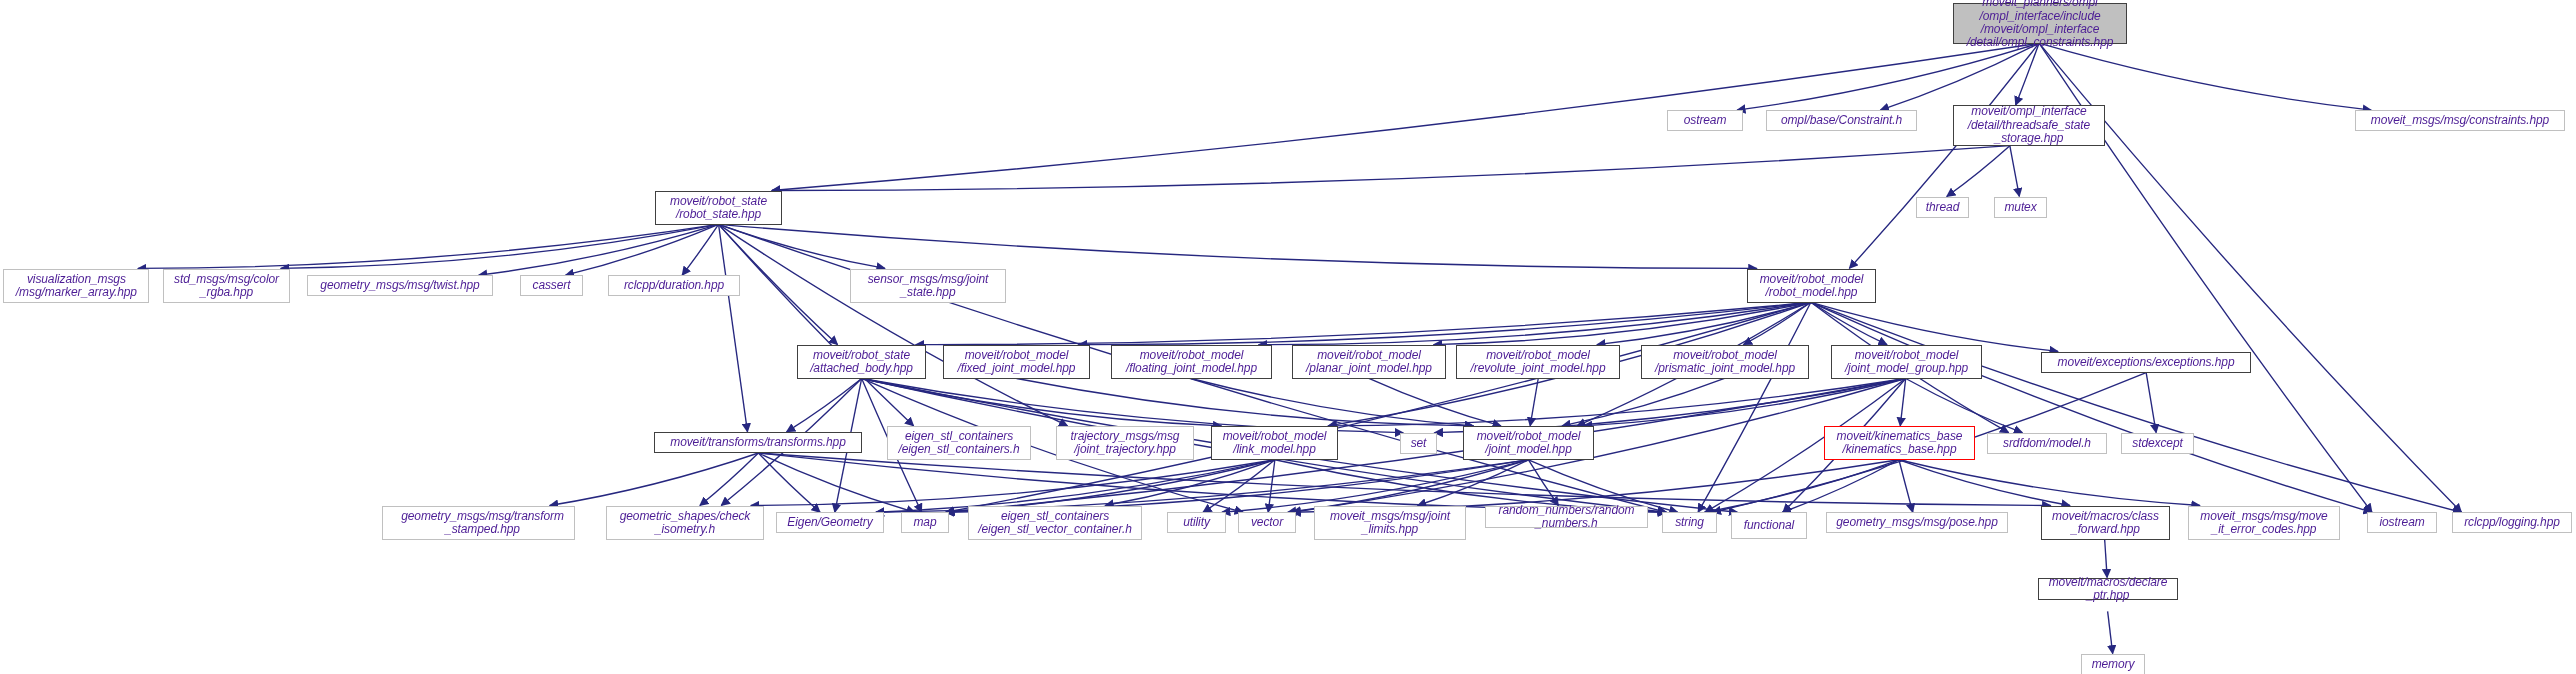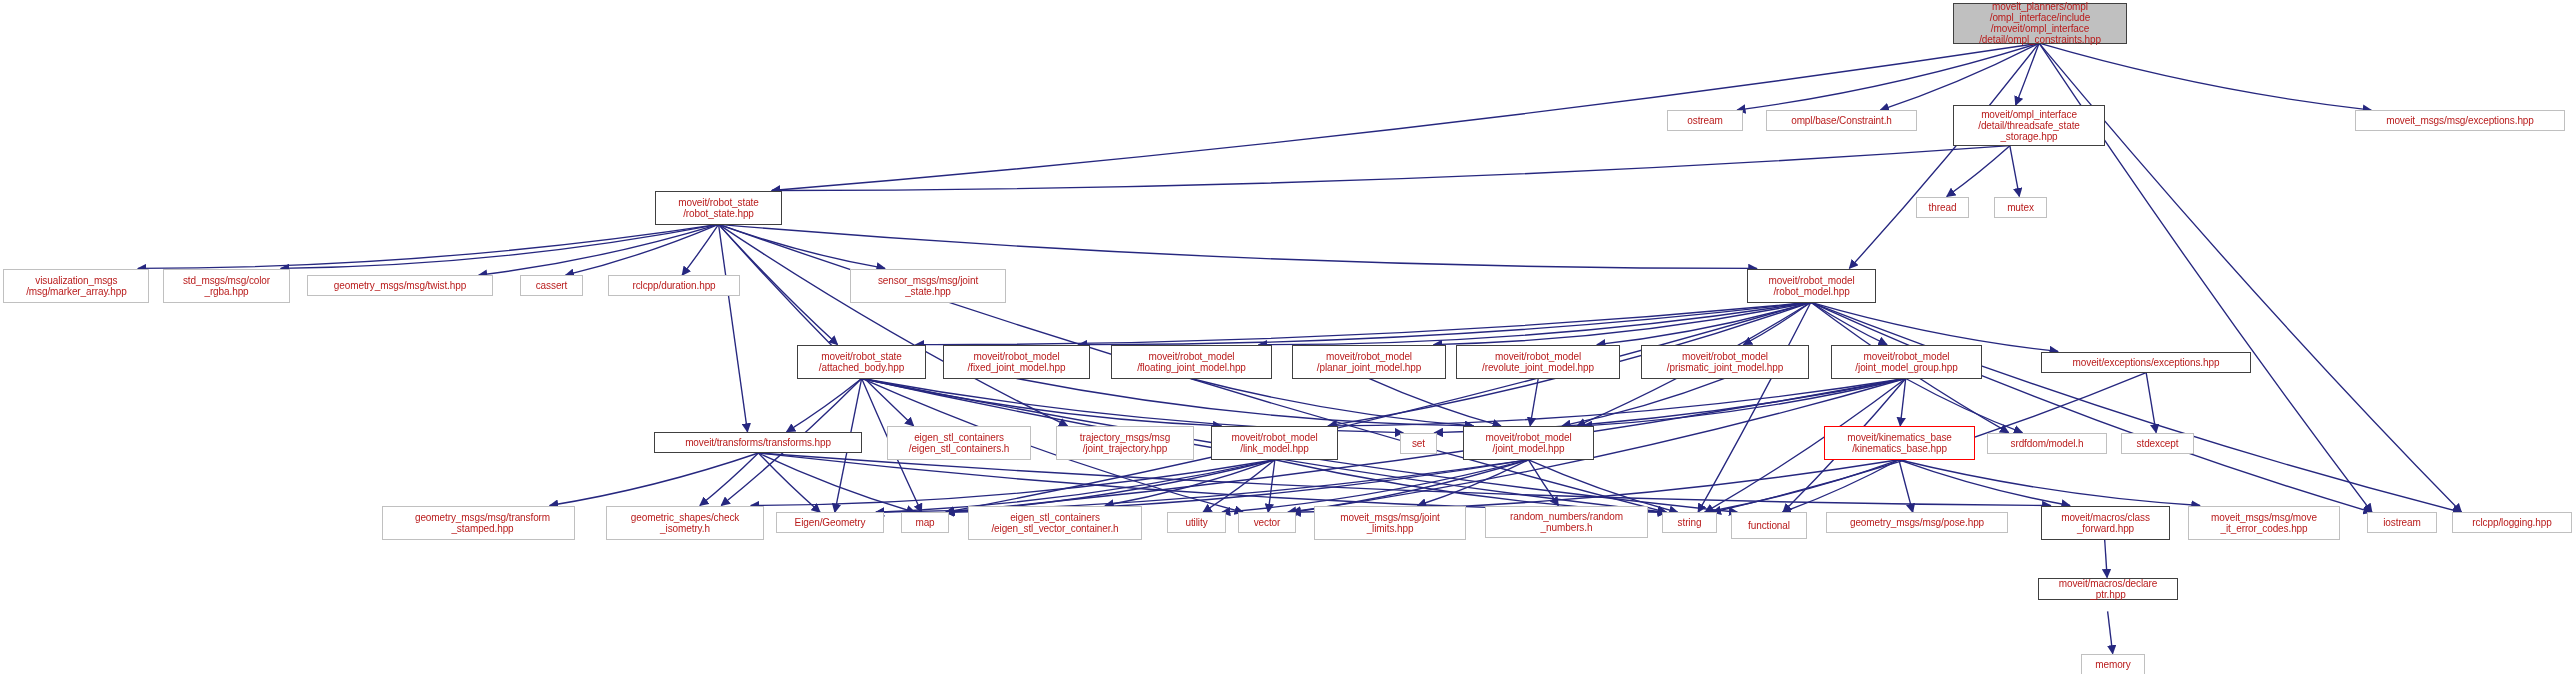--- a/index.html
+++ b/index.html
@@ -28,24 +28,25 @@
     position: absolute;
     box-sizing: border-box;
     display: flex;
     align-items: center;
     justify-content: center;
     text-align: center;
     line-height: 1.12;
     white-space: pre;
     background: #ffffff;
     border: 0.8px solid #c0c0c0;
-    color: #b91c1c;
-    font-size: 10px;
+    color: #4c1d95;
+    font-size: 12px;
     letter-spacing: -0.1px;
     z-index: 5;
+    font-style: italic;
   }
   .node.emph {
     border: 0.8px solid #404040;
   }
   .node.root {
     background: #c0c0c0;
     border: 0.8px solid #404040;
   }
   .node.current {
     border: 0.8px solid #ff0000;
@@ -158,21 +159,21 @@
   <div id="nodes-layer">
       <div class="node root" style="left: 1953px; top: 2.5px; width: 174px; height: 41px;">moveit_planners/ompl
 /ompl_interface/include
 /moveit/ompl_interface
 /detail/ompl_constraints.hpp</div>
       <div class="node" style="left: 1667px; top: 110px; width: 76px; height: 21px;">ostream</div>
       <div class="node" style="left: 1766px; top: 110px; width: 151px; height: 21px;">ompl/base/Constraint.h</div>
       <div class="node emph" style="left: 1934px; top: 105px; width: 152px; height: 41px; margin-left: 19px;">moveit/ompl_interface
 /detail/threadsafe_state
 _storage.hpp</div>
-      <div class="node" style="left: 2355px; top: 110px; width: 210px; height: 21px;">moveit_msgs/msg/exceptions.hpp</div>
+      <div class="node" style="left: 2355px; top: 110px; width: 210px; height: 21px;">moveit_msgs/msg/constraints.hpp</div>
       <div class="node" style="left: 1916px; top: 197px; width: 53px; height: 21px;">thread</div>
       <div class="node" style="left: 1994px; top: 197px; width: 53px; height: 21px;">mutex</div>
       <div class="node emph" style="left: 655px; top: 191px; width: 127px; height: 34px;">moveit/robot_state
 /robot_state.hpp</div>
       <div class="node" style="left: 3.4px; top: 269px; width: 146px; height: 34px;">visualization_msgs
 /msg/marker_array.hpp</div>
       <div class="node" style="left: 163px; top: 269px; width: 127px; height: 34px;">std_msgs/msg/color
 _rgba.hpp</div>
       <div class="node" style="left: 307px; top: 275px; width: 186px; height: 21px;">geometry_msgs/msg/twist.hpp</div>
       <div class="node" style="left: 520px; top: 275px; width: 63px; height: 21px;">cassert</div>
@@ -215,21 +216,21 @@
       <div class="node" style="left: 606px; top: 506px; width: 158px; height: 34px;">geometric_shapes/check
 _isometry.h</div>
       <div class="node" style="left: 776px; top: 512px; width: 108px; height: 21px;">Eigen/Geometry</div>
       <div class="node" style="left: 901px; top: 512px; width: 48px; height: 21px;">map</div>
       <div class="node" style="left: 968px; top: 506px; width: 174px; height: 34px;">eigen_stl_containers
 /eigen_stl_vector_container.h</div>
       <div class="node" style="left: 1167px; top: 512px; width: 59px; height: 21px;">utility</div>
       <div class="node" style="left: 1238px; top: 512px; width: 58px; height: 21px;">vector</div>
       <div class="node" style="left: 1314px; top: 506px; width: 152px; height: 34px;">moveit_msgs/msg/joint
 _limits.hpp</div>
-      <div class="node" style="left: 1485px; top: 506px; width: 163px; height: 32px;">random_numbers/random
+      <div class="node" style="left: 1485px; top: 506px; width: 163px; height: 22px;">random_numbers/random
 _numbers.h</div>
       <div class="node" style="left: 1662px; top: 512px; width: 55px; height: 21px;">string</div>
       <div class="node" style="left: 1731px; top: 512px; width: 76px; height: 27px;">functional</div>
       <div class="node" style="left: 1826px; top: 512px; width: 182px; height: 21px;">geometry_msgs/msg/pose.hpp</div>
       <div class="node emph" style="left: 2041px; top: 506px; width: 129px; height: 34px;">moveit/macros/class
 _forward.hpp</div>
       <div class="node" style="left: 2188px; top: 506px; width: 152px; height: 34px;">moveit_msgs/msg/move
 _it_error_codes.hpp</div>
       <div class="node" style="left: 2367px; top: 512px; width: 70px; height: 21px;">iostream</div>
       <div class="node" style="left: 2452px; top: 512px; width: 120px; height: 21px;">rclcpp/logging.hpp</div>

